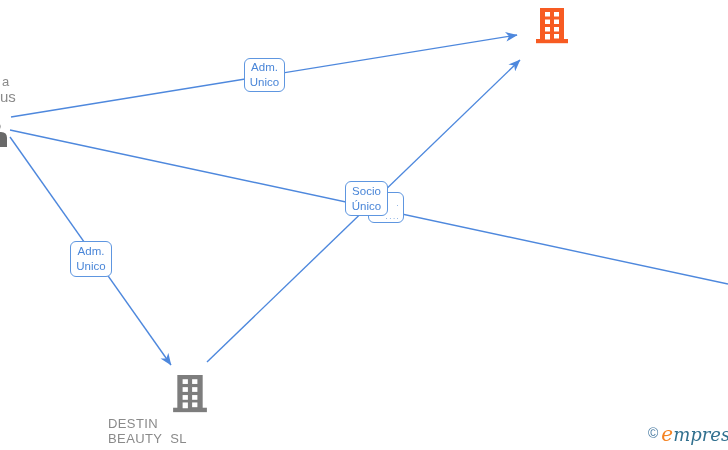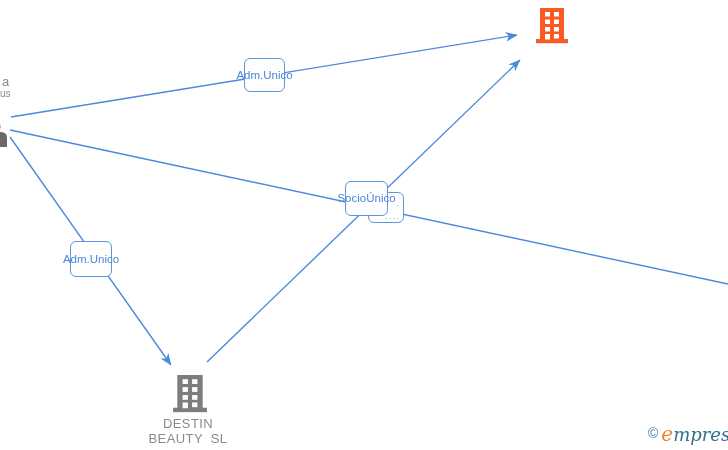--- a/index.html
+++ b/index.html
@@ -8,42 +8,42 @@
     background:#ffffff;font-family:"Liberation Sans","DejaVu Sans",sans-serif;
   }
   #edges{position:absolute;left:0;top:0;width:728px;height:450px;z-index:1;}
   #edges line{stroke:var(--edge,#4e88dd);stroke-width:1.4;}
   .arrowhead{fill:var(--edge,#4e88dd);}
 
   .edge-label{
     position:absolute;background:#ffffff;
     border:1.5px solid var(--box-border,#5e96e0);border-radius:6px;
     color:var(--box-text,#4a86d8);font-size:11.5px;line-height:15px;
-    display:flex;flex-direction:row;align-items:center;justify-content:center;
+    display:flex;flex-direction:column;align-items:center;justify-content:center;
     text-align:center;box-sizing:border-box;
   }
   .label-adm-top{left:244px;top:58px;width:41px;height:34px;z-index:4;}
   .label-adm-left{left:70px;top:241px;width:42px;height:36px;z-index:4;}
   .label-socio-back{left:368px;top:192px;width:36px;height:31px;z-index:2;}
   .label-socio-front{left:345px;top:181px;width:43px;height:35px;z-index:3;}
   .hidden-frag{position:absolute;right:3px;color:#7ba6e0;font-size:8px;line-height:8px;letter-spacing:1px;}
   .hidden-frag.f1{top:9px;}
   .hidden-frag.f2{top:22px;}
 
   .person-node{position:absolute;left:0;top:0;z-index:5;}
   .person-icon{position:absolute;left:-18px;top:121px;}
   .person-line1{position:absolute;left:2px;top:74px;font-size:13px;color:var(--node-text,#8a8a8a);}
-  .person-line2{position:absolute;left:0px;top:88px;font-size:10px;color:var(--node-text,#8a8a8a);}
+  .person-line2{position:absolute;left:0px;top:88px;font-size:15px;color:var(--node-text,#8a8a8a);}
 
   .company-node{position:absolute;z-index:5;cursor:pointer;}
   .company-top{left:534px;top:8px;width:36px;height:36px;}
   .company-destin{left:172px;top:375px;width:36px;height:38px;}
   .company-name{
     position:absolute;left:108px;top:416px;width:160px;z-index:5;
-    text-align:center;color:var(--node-text,#8a8a8a);font-size:13px;line-height:15px;
+    text-align:left;color:var(--node-text,#8a8a8a);font-size:13px;line-height:15px;
     letter-spacing:.4px;white-space:pre;
   }
   .watermark{
     position:absolute;left:648px;top:422px;z-index:6;white-space:nowrap;cursor:pointer;
   }
   .wm-copy{font-size:14px;color:var(--wm-copy,#4a7ca3);vertical-align:3px;margin-right:3px;}
   .wm-brand{font-family:"DejaVu Serif","Liberation Serif",serif;font-style:italic;font-size:18px;}
   .wm-first{color:var(--wm-e,#f58220);font-size:20px;}
   .wm-rest{color:var(--wm-rest,#31708f);}
 </style>

